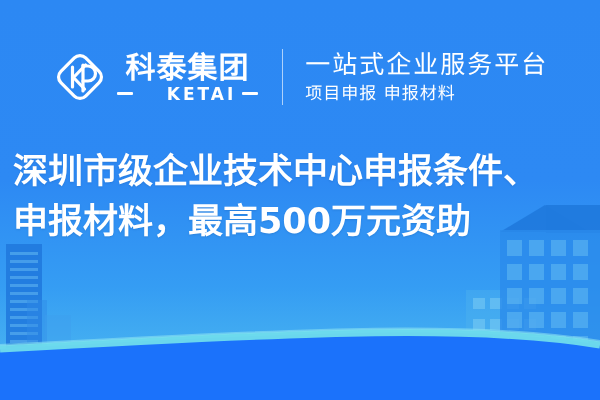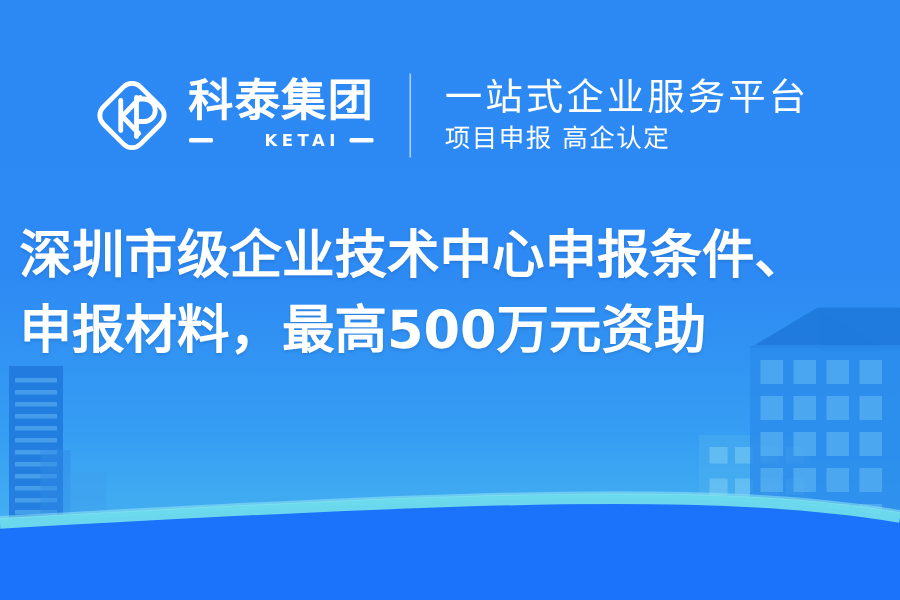--- a/index.html
+++ b/index.html
@@ -103,21 +103,21 @@
 
   .dash {
     display: block;
     height: 3px;
     width: 16px;
     background: #ffffff;
     border-radius: 1px;
   }
 
   .brand-en {
-    font-size: 11px;
+    font-size: 17px;
     line-height: 18px;
     font-weight: 700;
     color: #ffffff;
     letter-spacing: 3px;
     white-space: nowrap;
     margin-left: 28px;
   }
 
   .vdivider {
     width: 1px;
@@ -277,19 +277,19 @@
           <span class="brand-en">KETAI</span>
           <span class="dash"></span>
         </div>
       </div>
     </div>
 
     <div class="vdivider"></div>
 
     <div class="slogan">
       <div class="slogan-main">一站式企业服务平台</div>
-      <div class="slogan-sub">项目申报 高企认定</div>
+      <div class="slogan-sub">项目申报 申报材料</div>
     </div>
   </div>
 
   <div class="headline">深圳市级企业技术中心申报条件、申报材料，最高500万元资助</div>
 
 </div>
 
 </body></html>

